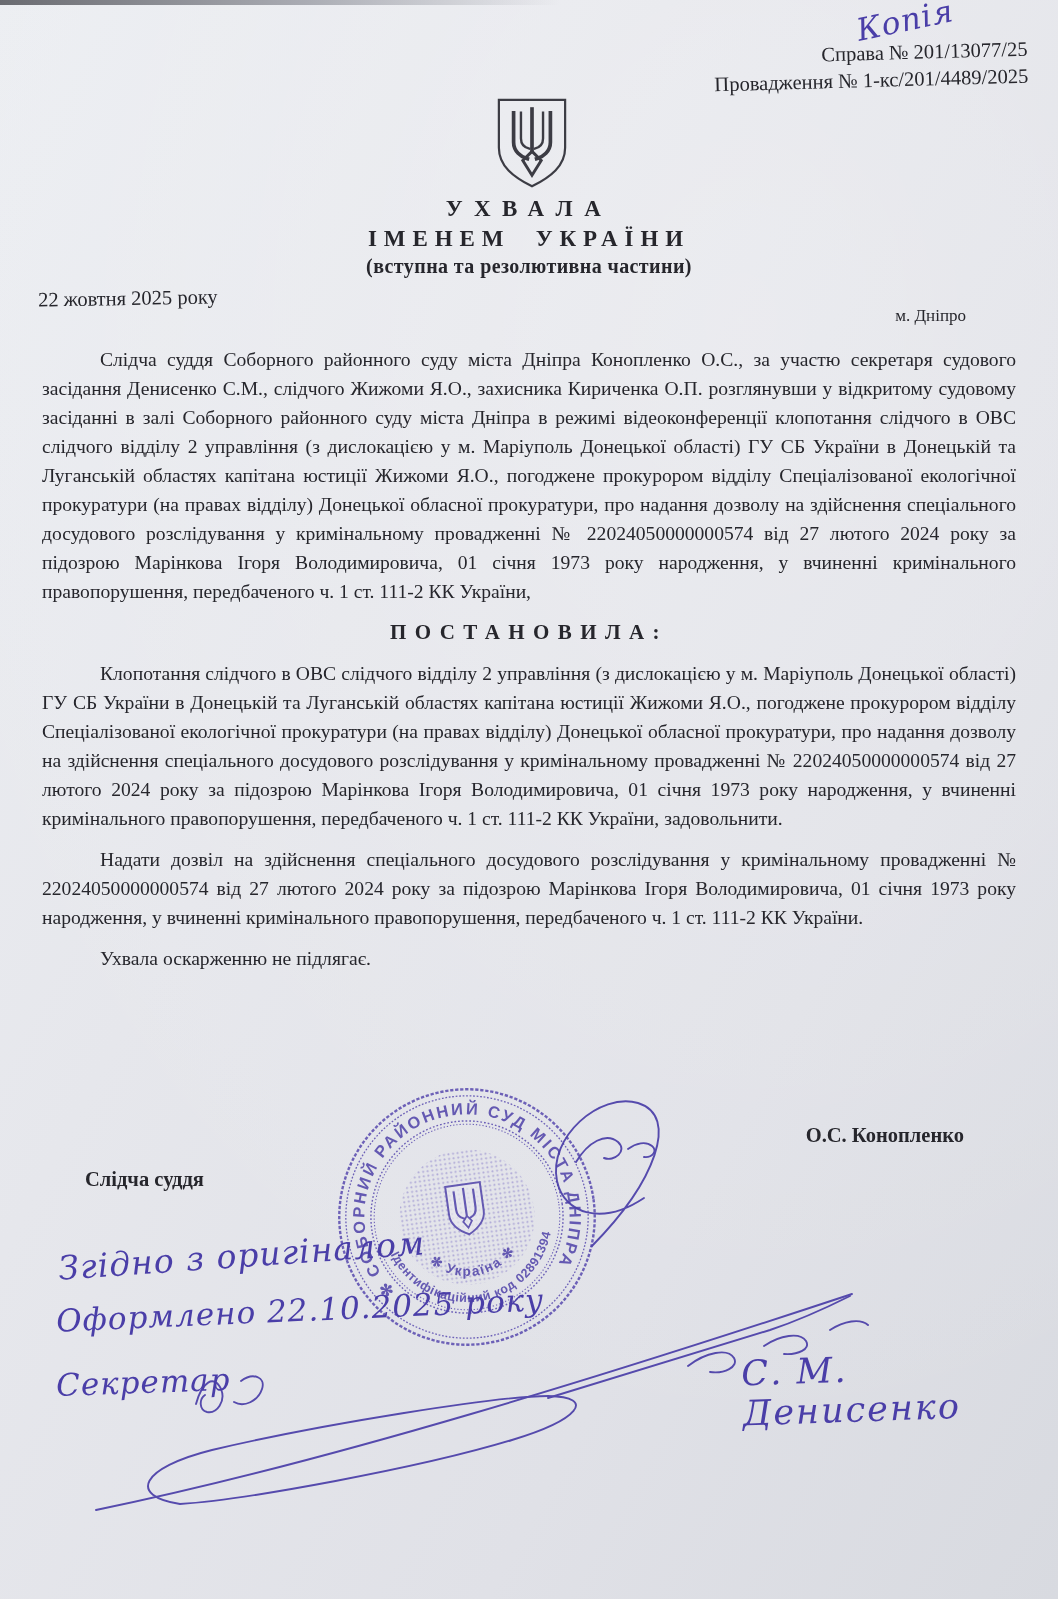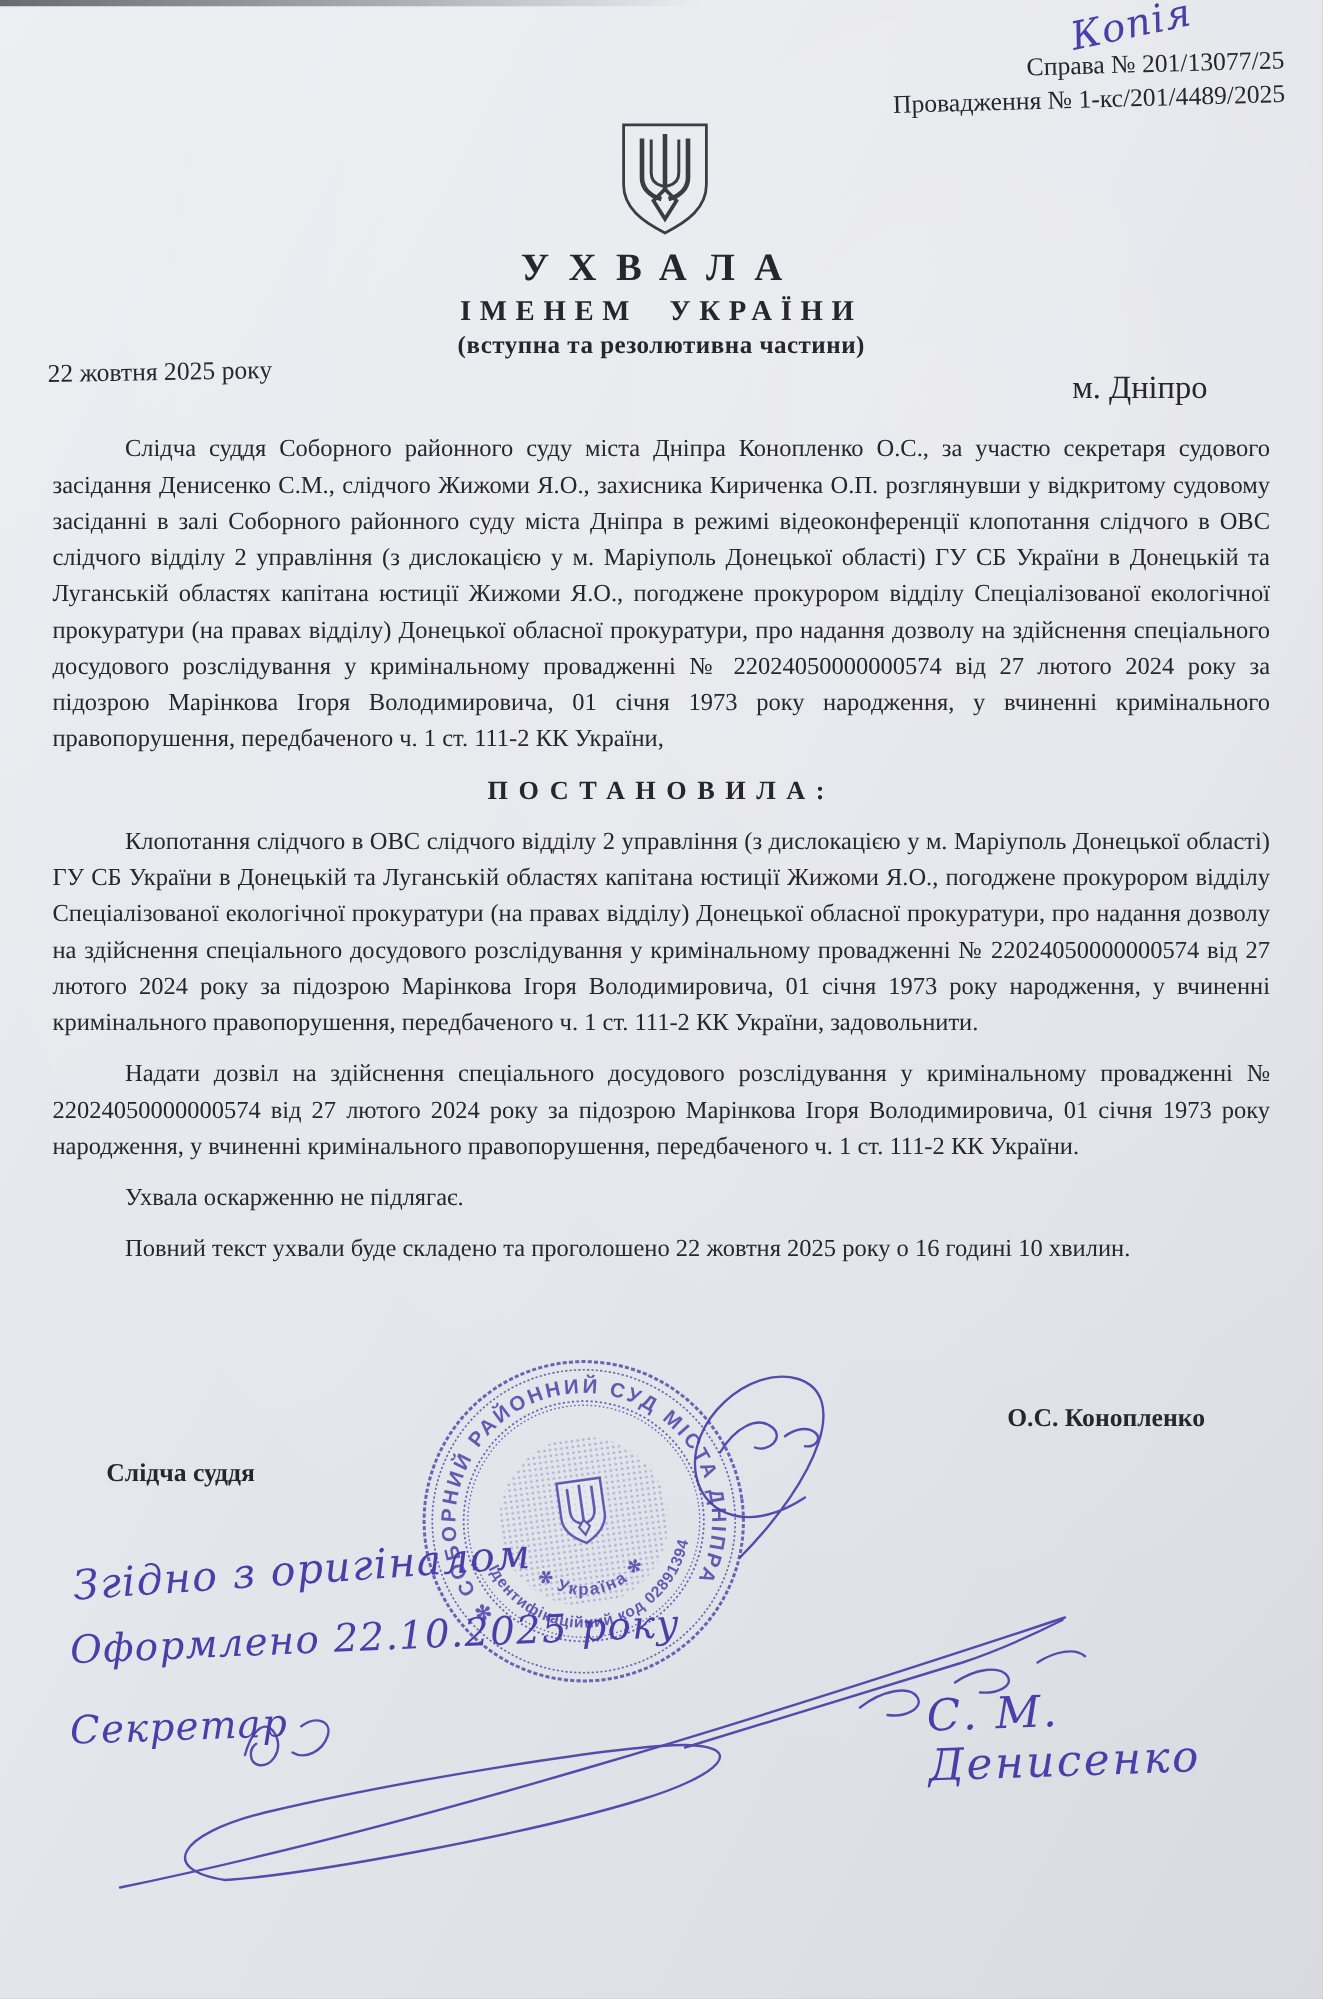--- a/index.html
+++ b/index.html
@@ -10,25 +10,25 @@
       linear-gradient(118deg,#eceef2 0%, #e6e7ec 35%, #e0e1e7 70%, #d8dae0 100%);
     font-family:"Liberation Serif", serif;color:#26262c;
   }
   .edge-top{position:absolute;top:0;left:0;width:560px;height:5px;
     background:linear-gradient(90deg,#53545a,#9fa1a9 55%,rgba(159,161,169,0));opacity:.85;}
   .hand{font-family:"DejaVu Serif", serif;font-style:italic;color:#4a3ea8;}
   .copy-note{position:absolute;top:2px;left:856px;font-size:31px;transform:rotate(-12deg);letter-spacing:1px;}
   .case-block{position:absolute;top:40px;right:30px;text-align:right;font-size:20.5px;line-height:27px;transform:rotate(-1.6deg);}
   .emblem{position:absolute;top:94px;left:486px;}
   .title-wrap{position:absolute;left:0;right:0;top:196px;text-align:center;}
-  .t1{font-size:31px;font-weight:bold;letter-spacing:.5em;}
+  .t1{font-size:23px;font-weight:bold;letter-spacing:.5em;}
   .t2{font-size:23px;font-weight:bold;letter-spacing:.3em;word-spacing:.55em;margin-top:4px;}
   .t3{font-size:20px;font-weight:bold;margin-top:3px;letter-spacing:.02em;}
   .date-line{position:absolute;left:38px;top:287px;font-size:20.5px;transform:rotate(-1deg);}
-  .place-line{position:absolute;right:92px;top:295px;font-size:26px;}
+  .place-line{position:absolute;right:92px;top:306px;font-size:17px;}
   .content{position:absolute;top:333px;left:30px;width:998px;font-size:19.6px;line-height:29px;text-align:justify;}
   .content p{margin:12px;text-indent:58px;}
   .res-head{text-align:center;text-indent:0 !important;font-weight:bold;font-size:21px;letter-spacing:.4em;margin:13px 0 32px 0;}
   .sig-role{position:absolute;left:85px;top:1168px;font-size:20.5px;font-weight:bold;text-align:center;}
   .sig-name{position:absolute;right:94px;top:1124px;font-size:20.5px;font-weight:bold;}
   .hw1{position:absolute;left:58px;top:1236px;font-size:33px;transform:rotate(-4deg);letter-spacing:1px;}
   .hw2{position:absolute;left:56px;top:1292px;font-size:31px;transform:rotate(-2.5deg);letter-spacing:1px;}
   .hw3{position:absolute;left:56px;top:1364px;font-size:31px;transform:rotate(-2deg);letter-spacing:1px;}
   .hw4{position:absolute;left:742px;top:1348px;font-size:35px;transform:rotate(-2deg);letter-spacing:2px;}
   .stamp{position:absolute;left:336px;top:1086px;width:262px;height:262px;transform:rotate(-8deg);opacity:.93;}
@@ -67,21 +67,20 @@
 
   <div class="date-line">22 жовтня 2025 року</div>
   <div class="place-line">м. Дніпро</div>
 
   <div class="content">
     <p>Слідча суддя Соборного районного суду міста Дніпра Конопленко О.С., за участю секретаря судового засідання Денисенко С.М., слідчого Жижоми Я.О., захисника Кириченка О.П. розглянувши у відкритому судовому засіданні в залі Соборного районного суду міста Дніпра в режимі відеоконференції клопотання слідчого в ОВС слідчого відділу 2 управління (з дислокацією у м. Маріуполь Донецької області) ГУ СБ України в Донецькій та Луганській областях капітана юстиції Жижоми Я.О., погоджене прокурором відділу Спеціалізованої екологічної прокуратури (на правах відділу) Донецької обласної прокуратури, про надання дозволу на здійснення спеціального досудового розслідування у кримінальному провадженні № 22024050000000574 від 27 лютого 2024 року за підозрою Марінкова Ігоря Володимировича, 01 січня 1973 року народження, у вчиненні кримінального правопорушення, передбаченого ч. 1 ст. 111-2 КК України,</p>
     <p class="res-head">ПОСТАНОВИЛА:</p>
     <p>Клопотання слідчого в ОВС слідчого відділу 2 управління (з дислокацією у м. Маріуполь Донецької області) ГУ СБ України в Донецькій та Луганській областях капітана юстиції Жижоми Я.О., погоджене прокурором відділу Спеціалізованої екологічної прокуратури (на правах відділу) Донецької обласної прокуратури, про надання дозволу на здійснення спеціального досудового розслідування у кримінальному провадженні № 22024050000000574 від 27 лютого 2024 року за підозрою Марінкова Ігоря Володимировича, 01 січня 1973 року народження, у вчиненні кримінального правопорушення, передбаченого ч. 1 ст. 111-2 КК України, задовольнити.</p>
     <p>Надати дозвіл на здійснення спеціального досудового розслідування у кримінальному провадженні № 22024050000000574 від 27 лютого 2024 року за підозрою Марінкова Ігоря Володимировича, 01 січня 1973 року народження, у вчиненні кримінального правопорушення, передбаченого ч. 1 ст. 111-2 КК України.</p>
     <p>Ухвала оскарженню не підлягає.</p>
-    <p>Повний текст ухвали буде складено та проголошено 22 жовтня 2025 року о 16 годині 10 хвилин.</p>
   </div>
 
   <div class="sig-role">Слідча суддя</div>
   <div class="sig-name">О.С. Конопленко</div>
 
   <svg class="stamp" viewBox="0 0 240 240">
     <defs>
       <pattern id="stip" width="4.2" height="4.2" patternUnits="userSpaceOnUse">
         <circle cx="2" cy="2" r="0.95" fill="#7668c2" opacity="0.5"></circle>
       </pattern>

